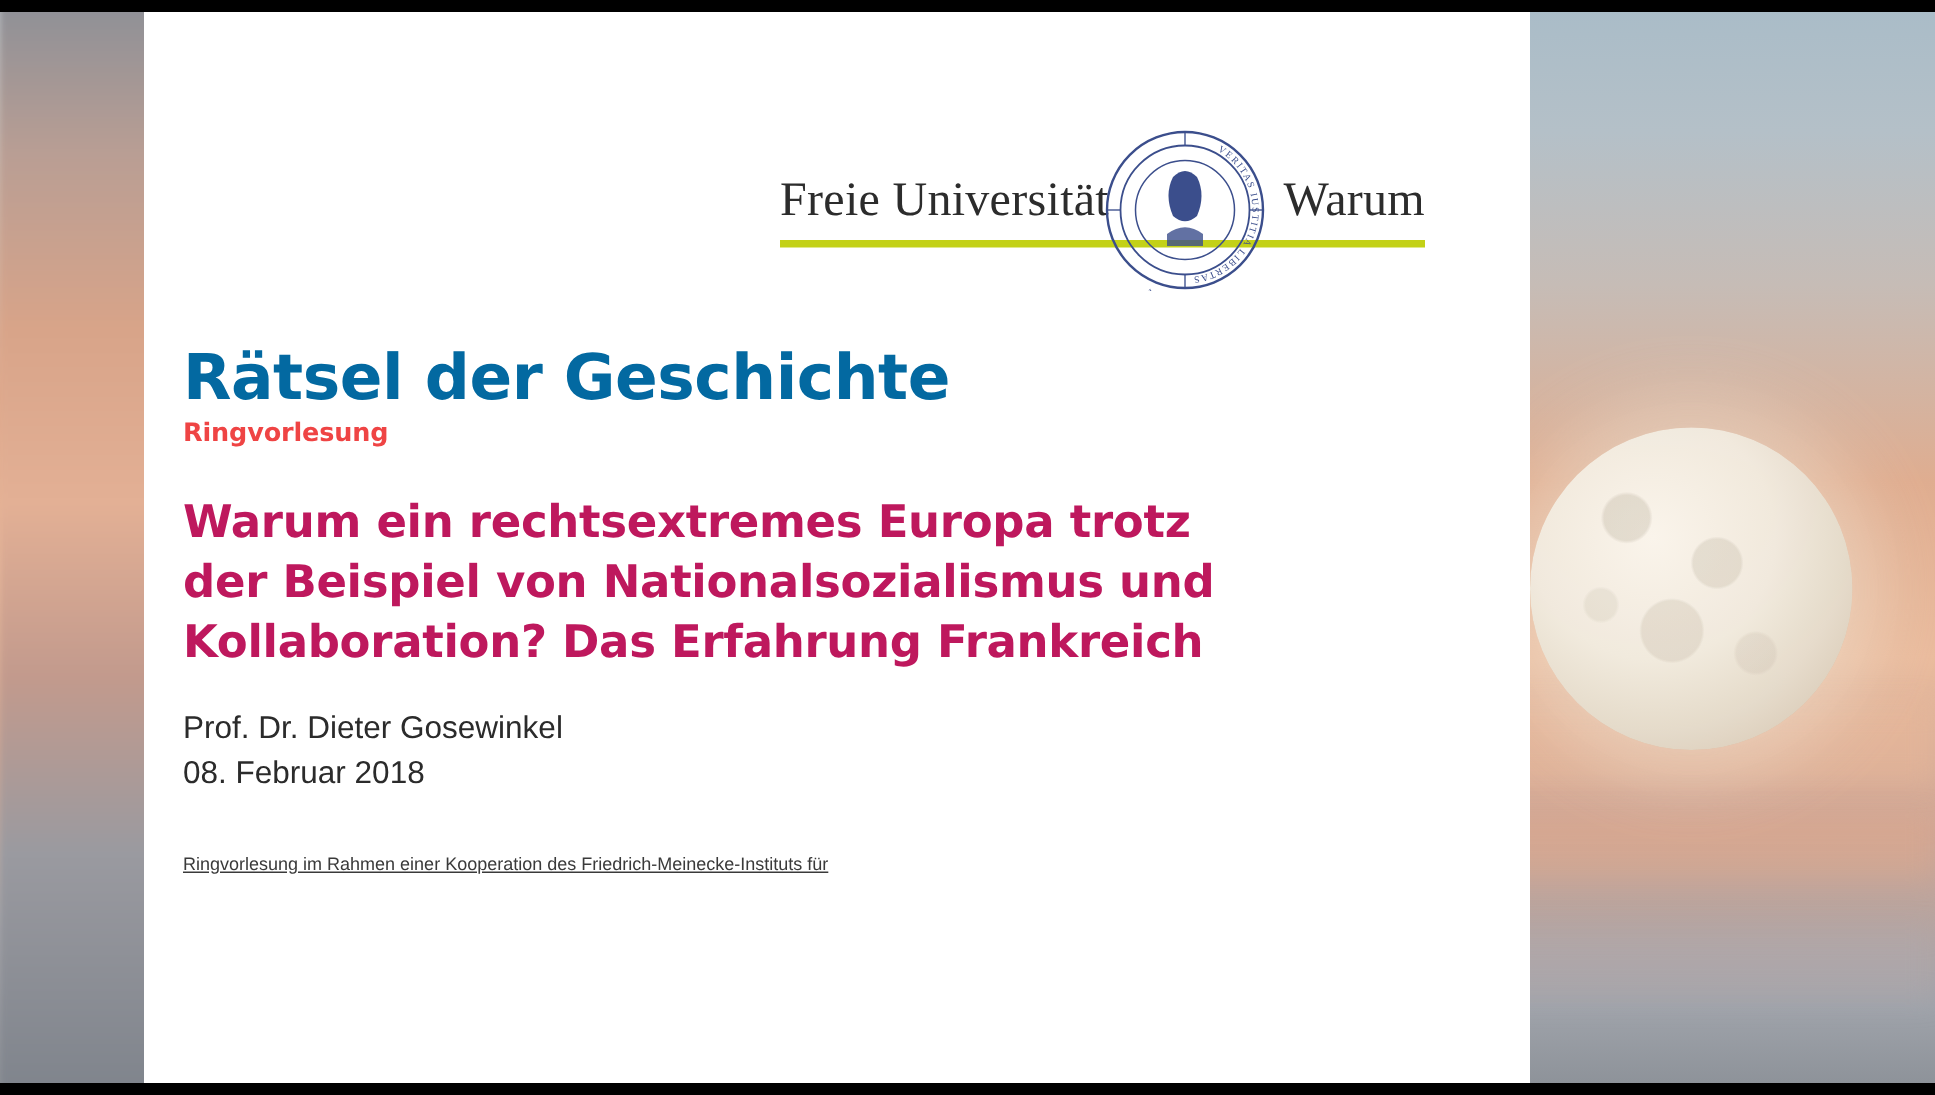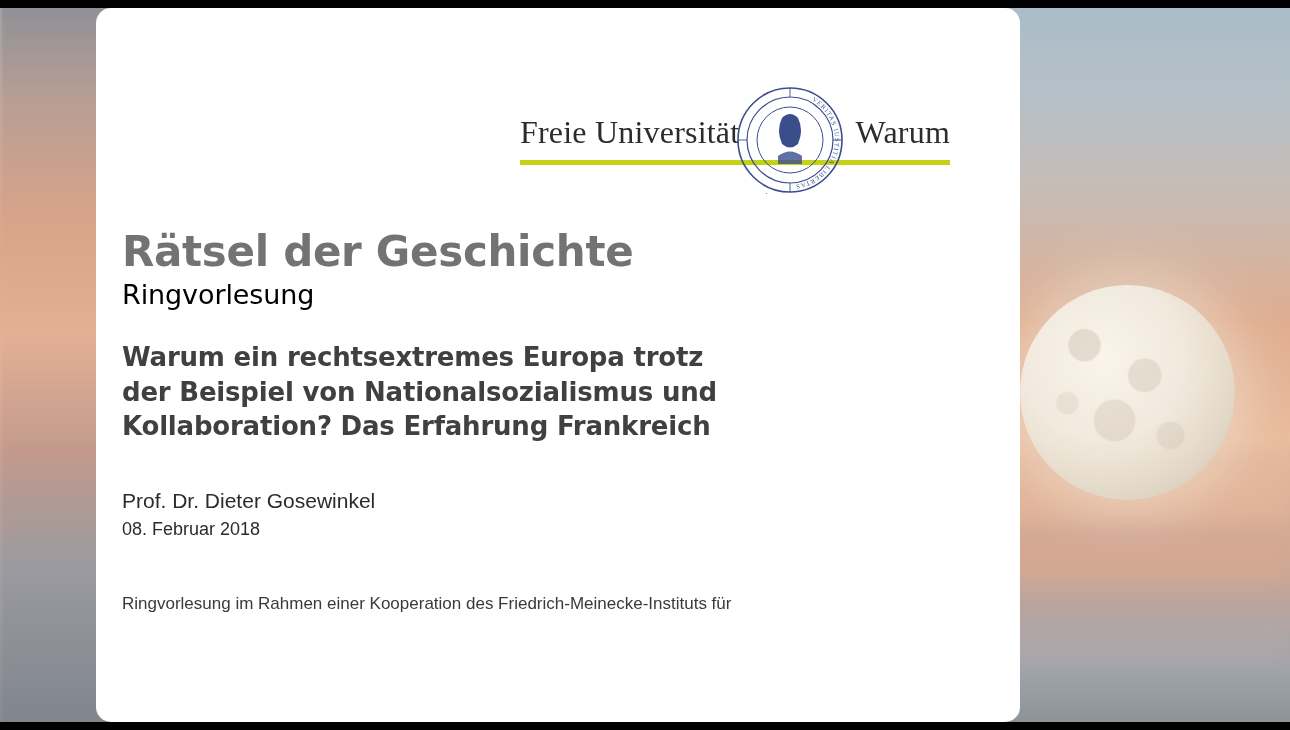--- a/index.html
+++ b/index.html
@@ -120,21 +120,20 @@
   }
 
   
   .slide {
     position: absolute;
     left: 96px;
     top: 8px;
     width: 924px;
     height: 714px;
     background: #ffffff;
-    border-radius: 15px;
   }
 
   
   .logo {
     position: absolute;
     left: 424px;
     top: 78px;
     width: 430px;
     height: 105px;
   }
@@ -173,60 +172,61 @@
     position: absolute;
     left: 26px;
     top: 222px;
     width: 870px;
   }
   .title-main {
     font-family: "DejaVu Sans", sans-serif;
     font-weight: bold;
     font-size: 42px;
     line-height: 1.05;
-    color: #737373;
+    color: #0369a1;
     letter-spacing: -0.3px;
   }
   .subtitle-small {
     font-family: "DejaVu Sans", sans-serif;
-    font-weight: normal;
-    font-size: 27px;
-    color: #000000;
+    font-weight: bold;
+    font-size: 17px;
+    color: #ef4444;
     margin-top: 5px;
     letter-spacing: -0.1px;
   }
   .headline {
     font-family: "DejaVu Sans", sans-serif;
     font-weight: bold;
-    font-size: 26px;
+    font-size: 30px;
     line-height: 1.33;
-    color: #404040;
+    color: #be185d;
     margin-top: 30px;
     letter-spacing: -0.2px;
   }
   .speaker {
     font-family: "Liberation Sans", sans-serif;
     font-size: 21px;
     color: #2b2b2b;
-    margin-top: 42px;
+    margin-top: 22px;
     line-height: 1.45;
   }
   .date {
     font-family: "Liberation Sans", sans-serif;
-    font-size: 18px;
+    font-size: 21px;
     color: #2b2b2b;
     line-height: 1.45;
   }
   .footnote {
     font-family: "Liberation Sans", sans-serif;
-    font-size: 17px;
+    font-size: 12px;
     color: #3a3a3a;
     line-height: 1.48;
-    margin-top: 49px;
+    margin-top: 36px;
     max-width: 850px;
+    text-decoration: underline;
   }
 </style>
 </head>
 <body>
 
 <div class="stage">
 
   <div class="bg-photo">
     <div class="bg-photo-left"></div>
     <div class="bg-photo-right">

